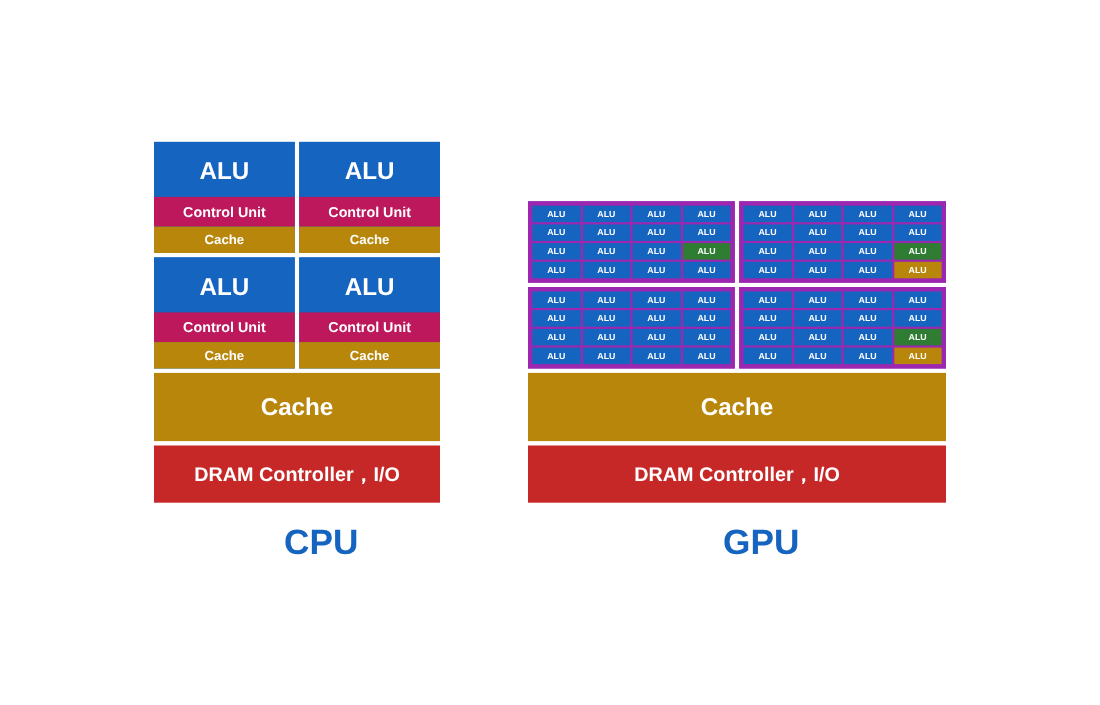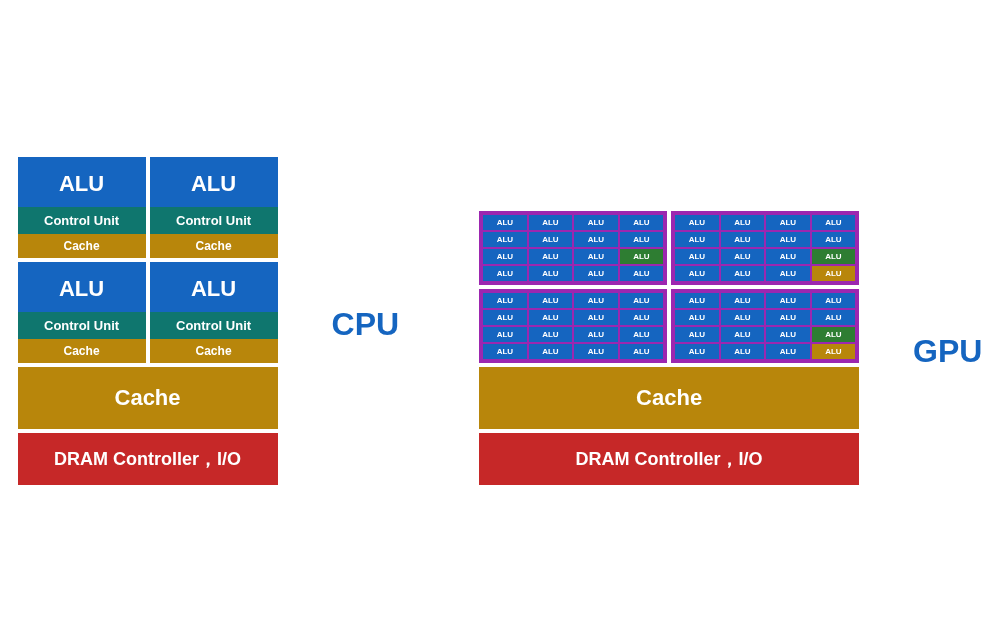--- a/index.html
+++ b/index.html
@@ -14,21 +14,21 @@
     }
     .diagram-container {
       display: flex;
       align-items: flex-end;
       gap: 80px;
     }
 
     
     .cpu-section, .gpu-section {
       display: flex;
-      flex-direction: row;
+      flex-direction: column;
       align-items: center;
       gap: 10px;
     }
     .section-label {
       font-size: 32px;
       font-weight: bold;
       color: #1565c0;
       margin-top: 8px;
       margin-left: 44px;
     }
@@ -52,21 +52,21 @@
     }
     .core-alu {
       background: #1565c0;
       color: white;
       font-size: 22px;
       font-weight: bold;
       text-align: center;
       padding: 14px 0 10px 0;
     }
     .core-control {
-      background: #0f766e;
+      background: #be185d;
       color: white;
       font-size: 13px;
       font-weight: bold;
       text-align: center;
       padding: 6px 0;
     }
     .core-cache {
       background: #b8860b;
       color: white;
       font-size: 12px;

